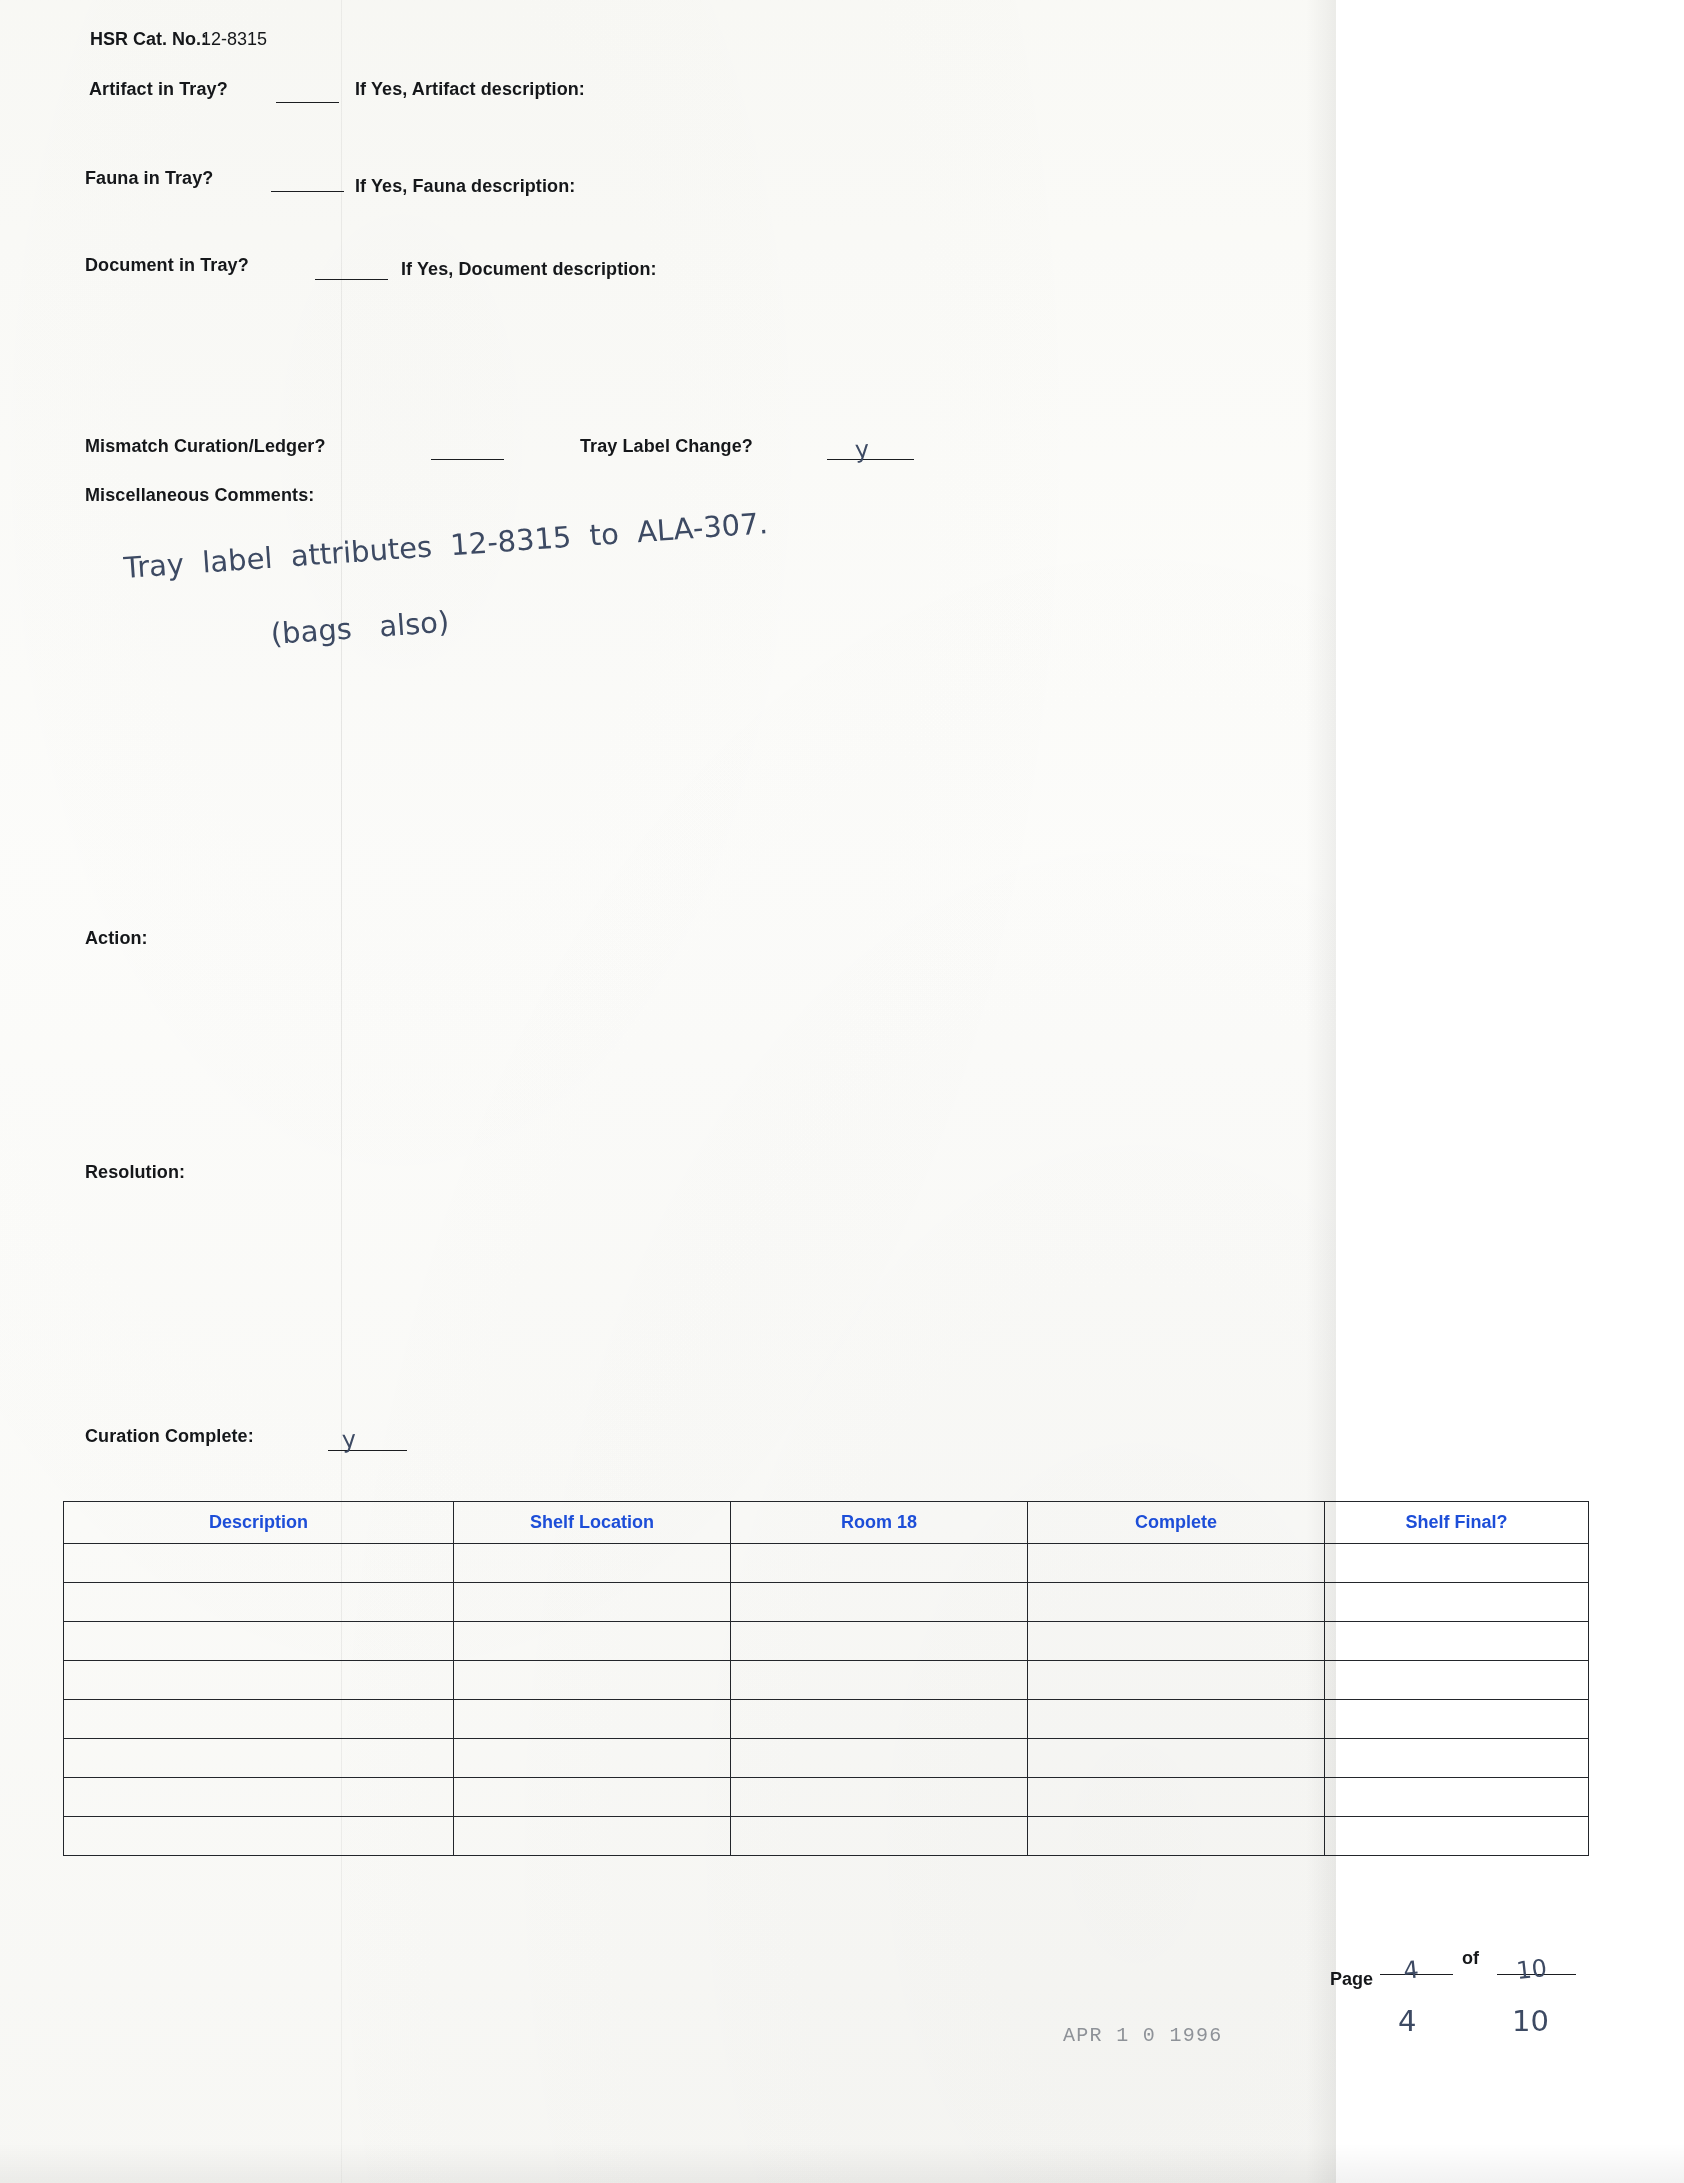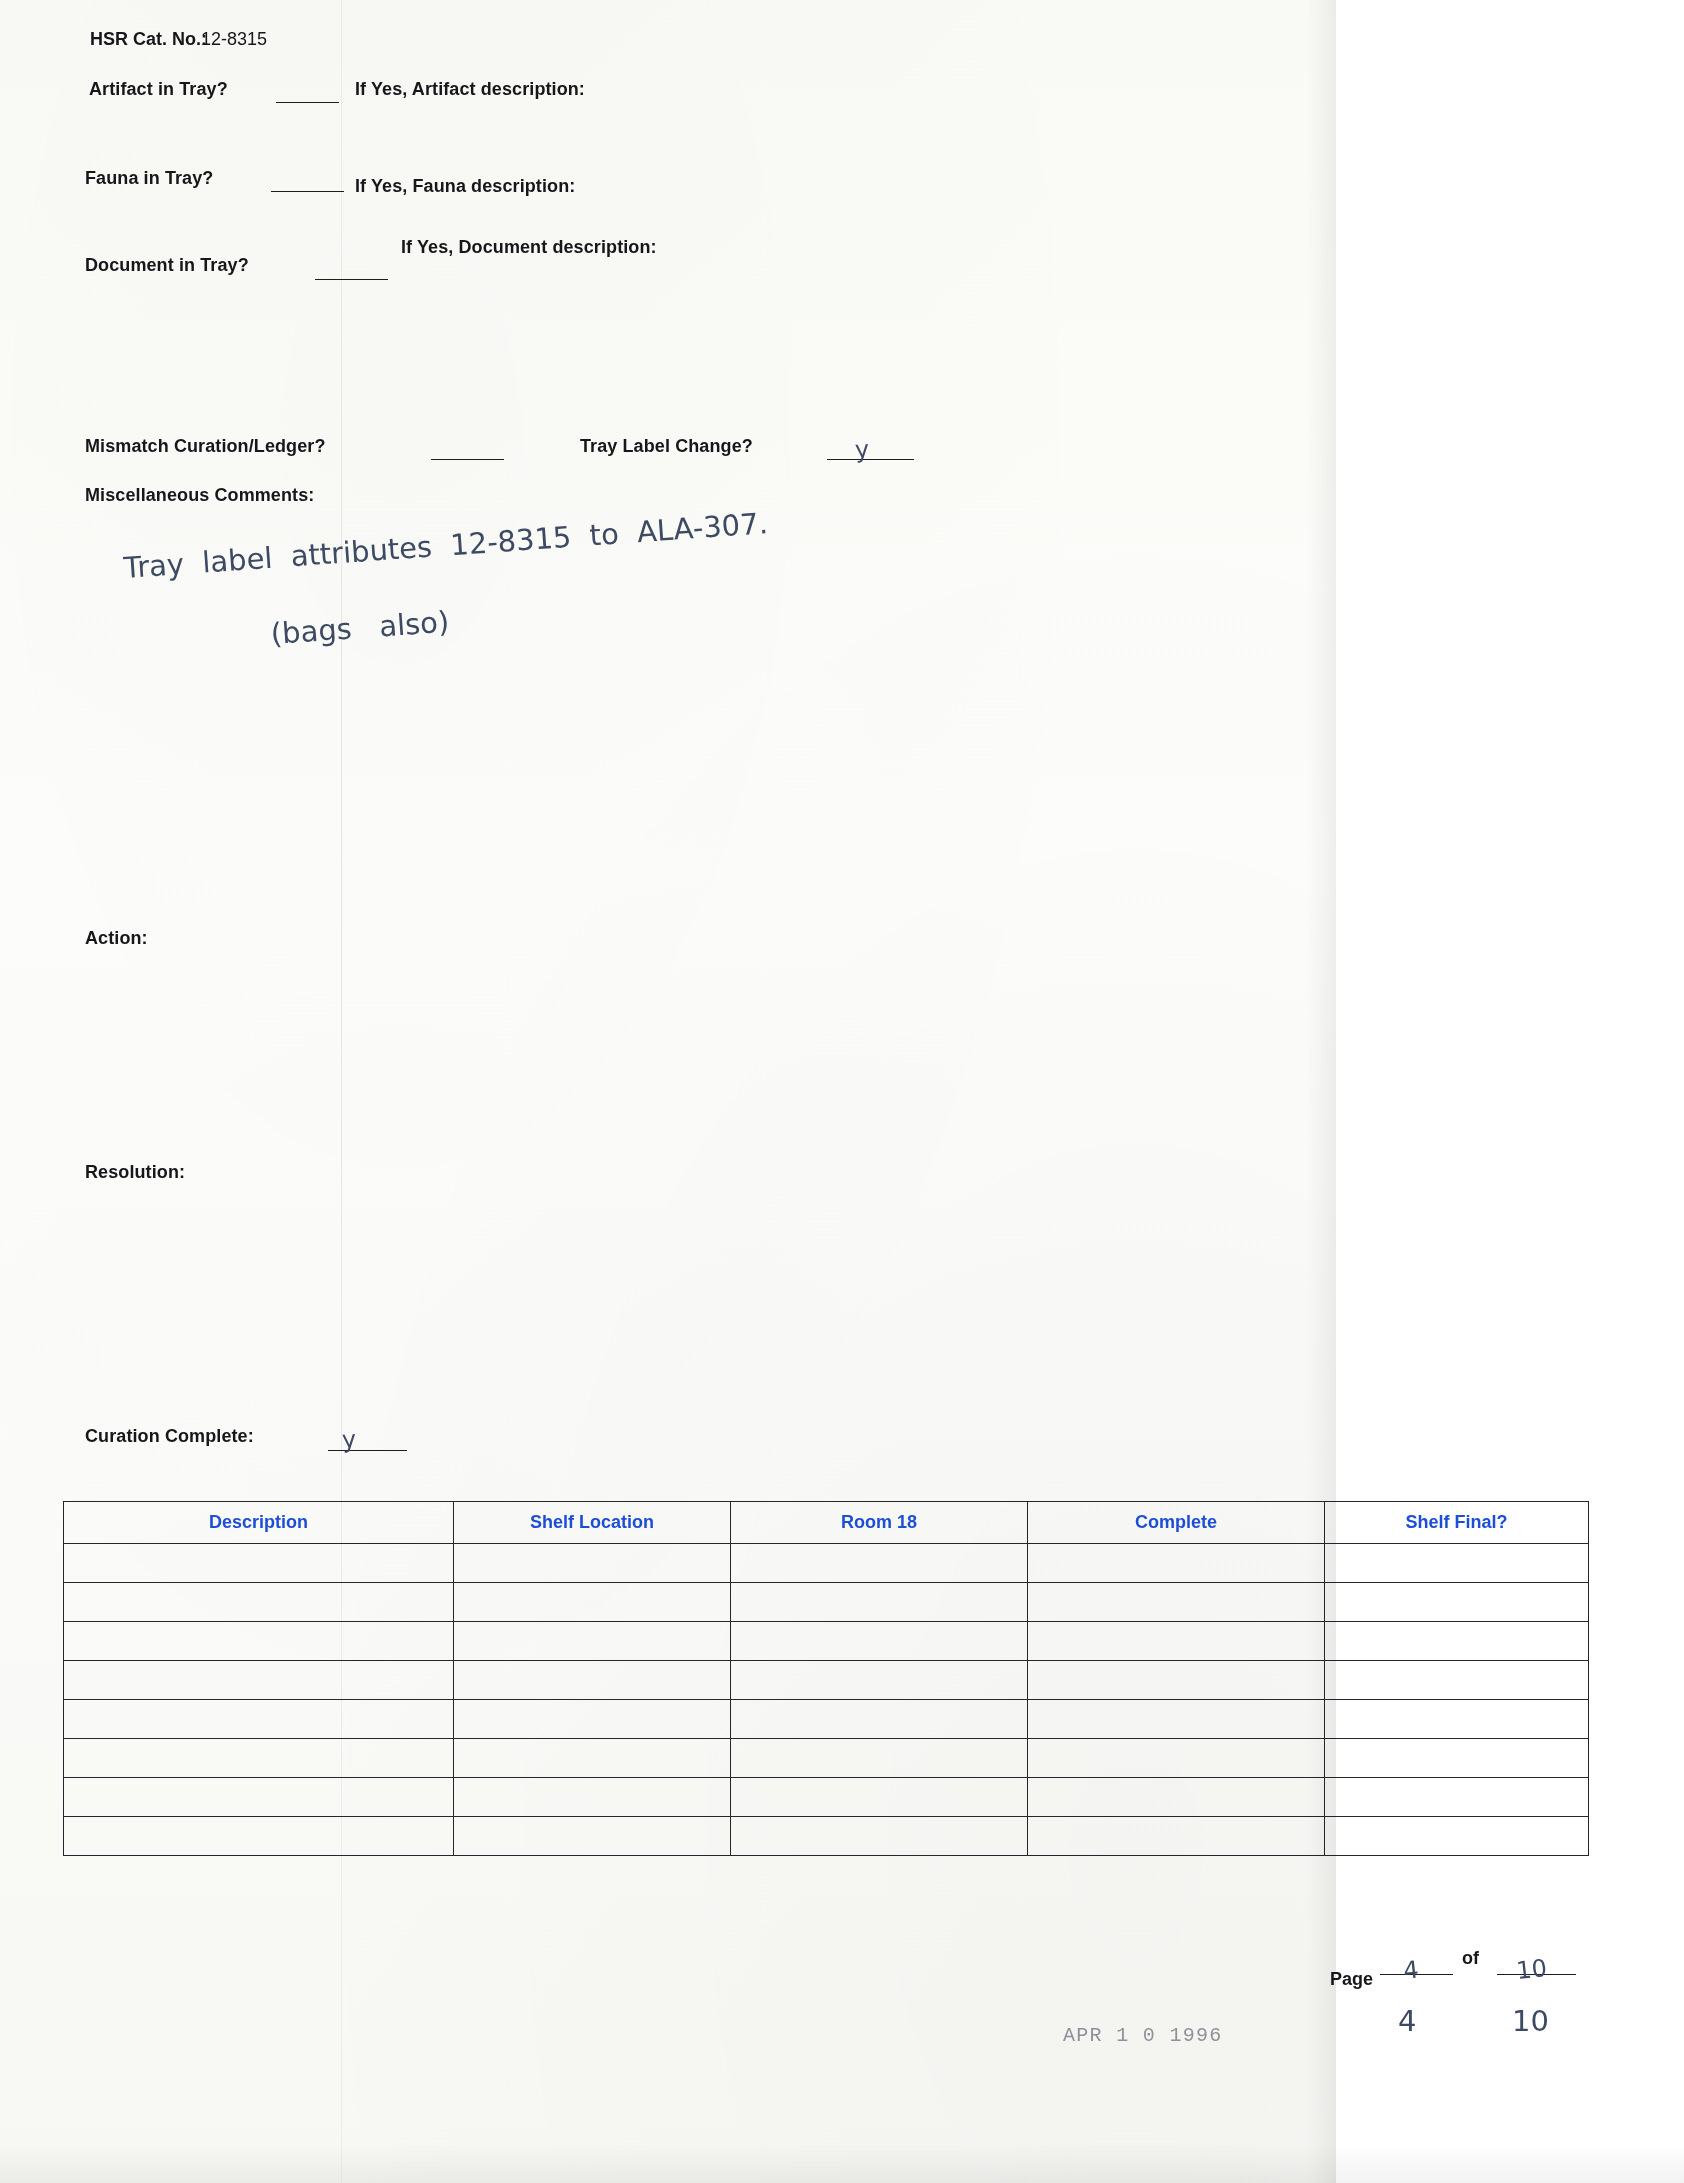--- a/index.html
+++ b/index.html
@@ -154,21 +154,21 @@
   <span class="txt fs-lbl bold" style="left:89px; top:79px;">Artifact in Tray?</span>
   <span class="rule" style="left:276px; top:102px; width:63px;"></span>
   <span class="txt fs-lbl bold" style="left:355px; top:79px;">If Yes, Artifact description:</span>
 
   <span class="txt fs-lbl bold" style="left:85px; top:168px;">Fauna in Tray?</span>
   <span class="rule" style="left:271px; top:191px; width:73px;"></span>
   <span class="txt fs-lbl bold" style="left:355px; top:176px;">If Yes, Fauna description:</span>
 
   <span class="txt fs-lbl bold" style="left:85px; top:255px;">Document in Tray?</span>
   <span class="rule" style="left:315px; top:279px; width:73px;"></span>
-  <span class="txt fs-lbl bold" style="left:401px; top:237px;">If Yes, Document description:</span>
+  <span class="txt fs-lbl bold" style="left:401px; top:259px;">If Yes, Document description:</span>
 
   <span class="txt fs-lbl bold" style="left:85px; top:436px;">Mismatch Curation/Ledger?</span>
   <span class="rule" style="left:431px; top:459px; width:73px;"></span>
 
   <span class="txt fs-lbl bold" style="left:580px; top:436px;">Tray Label Change?</span>
   <span class="rule" style="left:827px; top:459px; width:87px;"></span>
   <span class="hand hw-med slant" style="left:856px; top:436px;">y</span>
 
   <span class="txt fs-lbl bold" style="left:85px; top:485px;">Miscellaneous Comments:</span>
 

